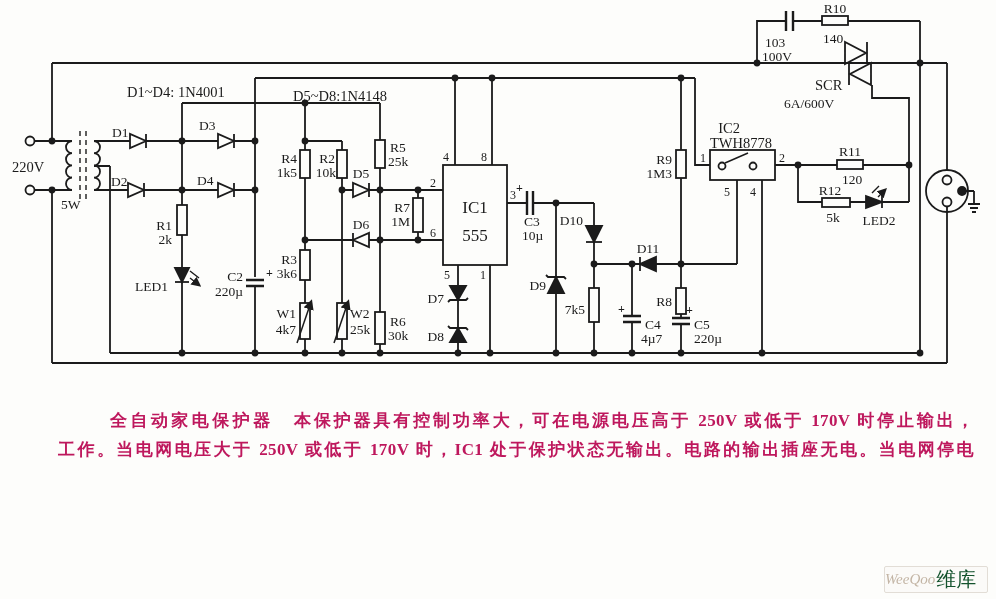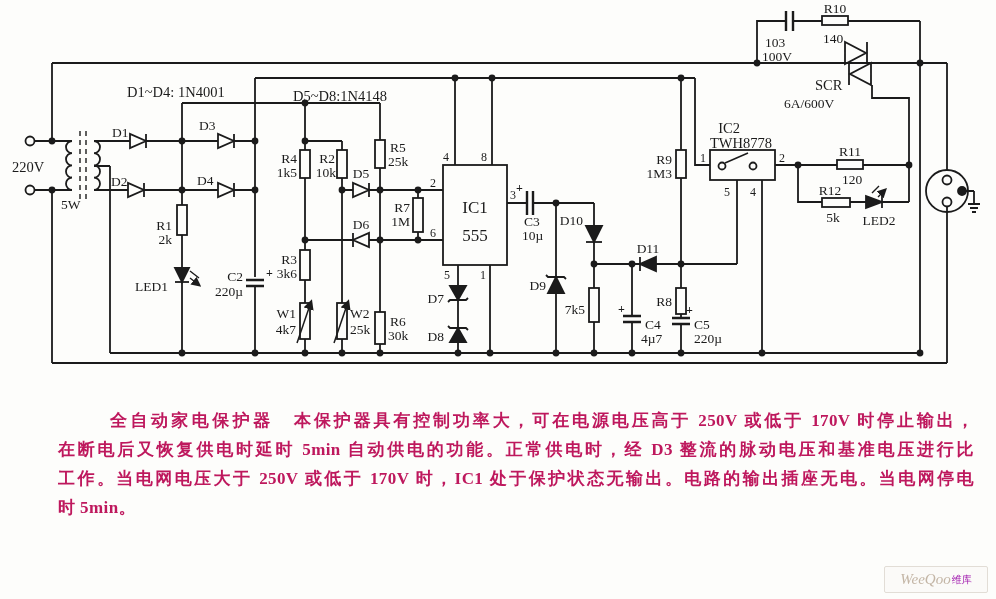--- a/index.html
+++ b/index.html
@@ -14,23 +14,23 @@
   .desc{position:absolute;left:58px;top:406px;width:916px;}
   .desc .ln{font-size:17px;line-height:29px;letter-spacing:0.4px;
             text-align:justify;text-align-last:justify;white-space:nowrap;
             font-weight:600;color:#be185d;}
   .desc .ln.first{padding-left:52px;}
   .desc .ln.last{text-align-last:left;}
   .desc .title{font-weight:800;letter-spacing:1px;}
   .desc .gap{display:inline-block;width:18px;}
   .watermark{position:absolute;left:884px;top:566px;width:102px;height:25px;
              background:#fbfaf8;border:1px solid #e2ddd6;border-radius:2px;
-             display:flex;align-items:center;justify-content:center;
+             display:flex;align-items:center;
              font-style:italic;font-size:15px;color:#c3b5a5;}
-  .watermark .cjk{font-style:normal;font-size:10px;margin-left:1px;color:#a21caf;}
+  .watermark .cjk{font-style:normal;font-size:20px;margin-left:1px;color:#14532d;}
 </style>
 </head>
 <body>
 
 <div class="page">
 
   <div class="schematic-wrap">
     <svg width="996" height="400" viewBox="0 0 996 400">
       <defs>
         <marker id="ah" markerWidth="7" markerHeight="7" refX="5" refY="3.5" orient="auto">
@@ -374,23 +374,21 @@
         <text class="lbl" x="833" y="222" text-anchor="middle">5k</text>
         <text class="lbl" x="879" y="225" text-anchor="middle">LED2</text>
       </g>
     </svg>
   </div>
 
   <div class="desc">
     <div class="ln first">
       <span class="title">全自动家电保护器</span><span class="gap"></span><span>本保护器具有控制功率大，可在电源电压高于 250V 或低于 170V 时停止输出，</span>
     </div>
-    <div class="ln">在断电后又恢复供电时延时 5min 自动供电的功能。正常供电时，经 D3 整流的脉动电压和基准电压进行比</div>
     <div class="ln">工作。当电网电压大于 250V 或低于 170V 时，IC1 处于保护状态无输出。电路的输出插座无电。当电网停电</div>
-    <div class="ln last">时 5min。</div>
   </div>
 
   <div class="watermark">
     <span>WeeQoo</span>
       <span class="cjk">维库</span>
   </div>
 
 </div>
 
 </body></html>

